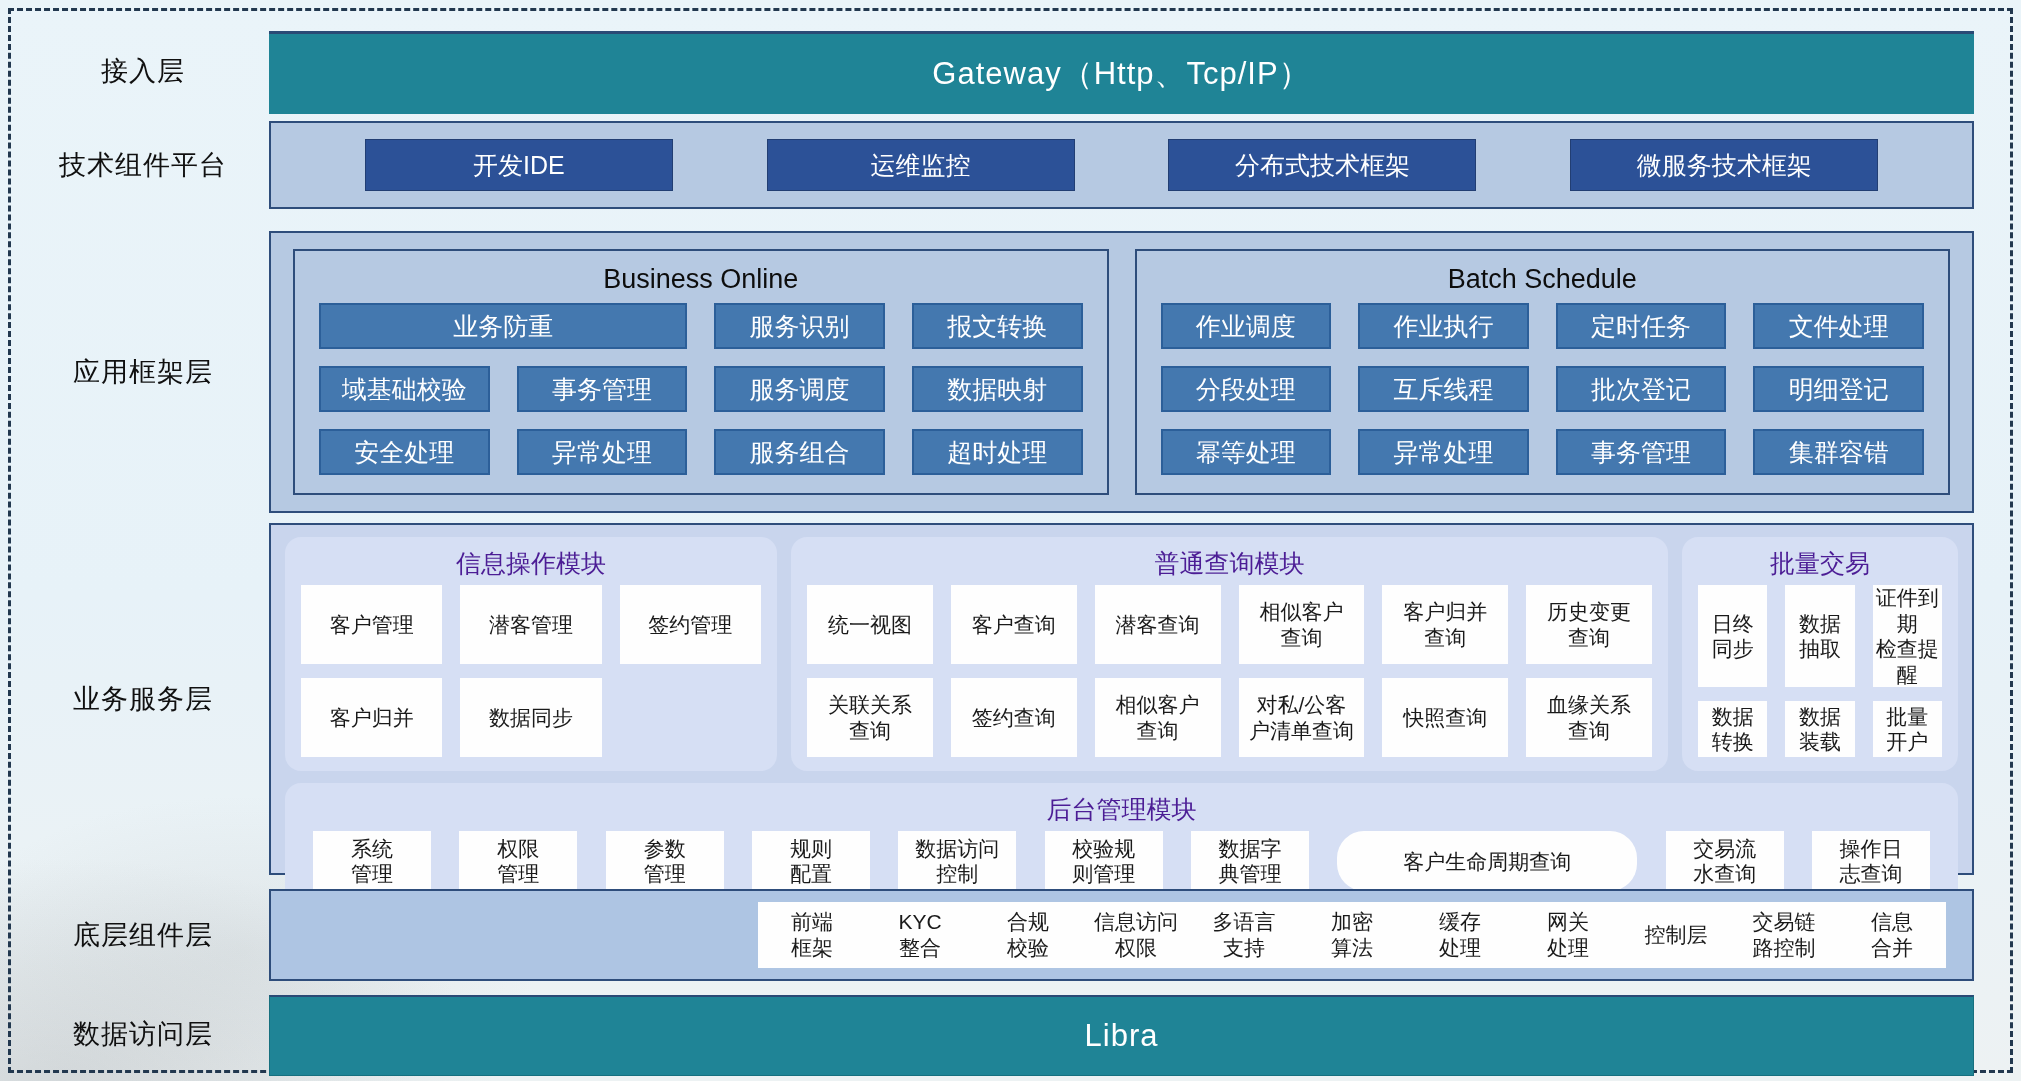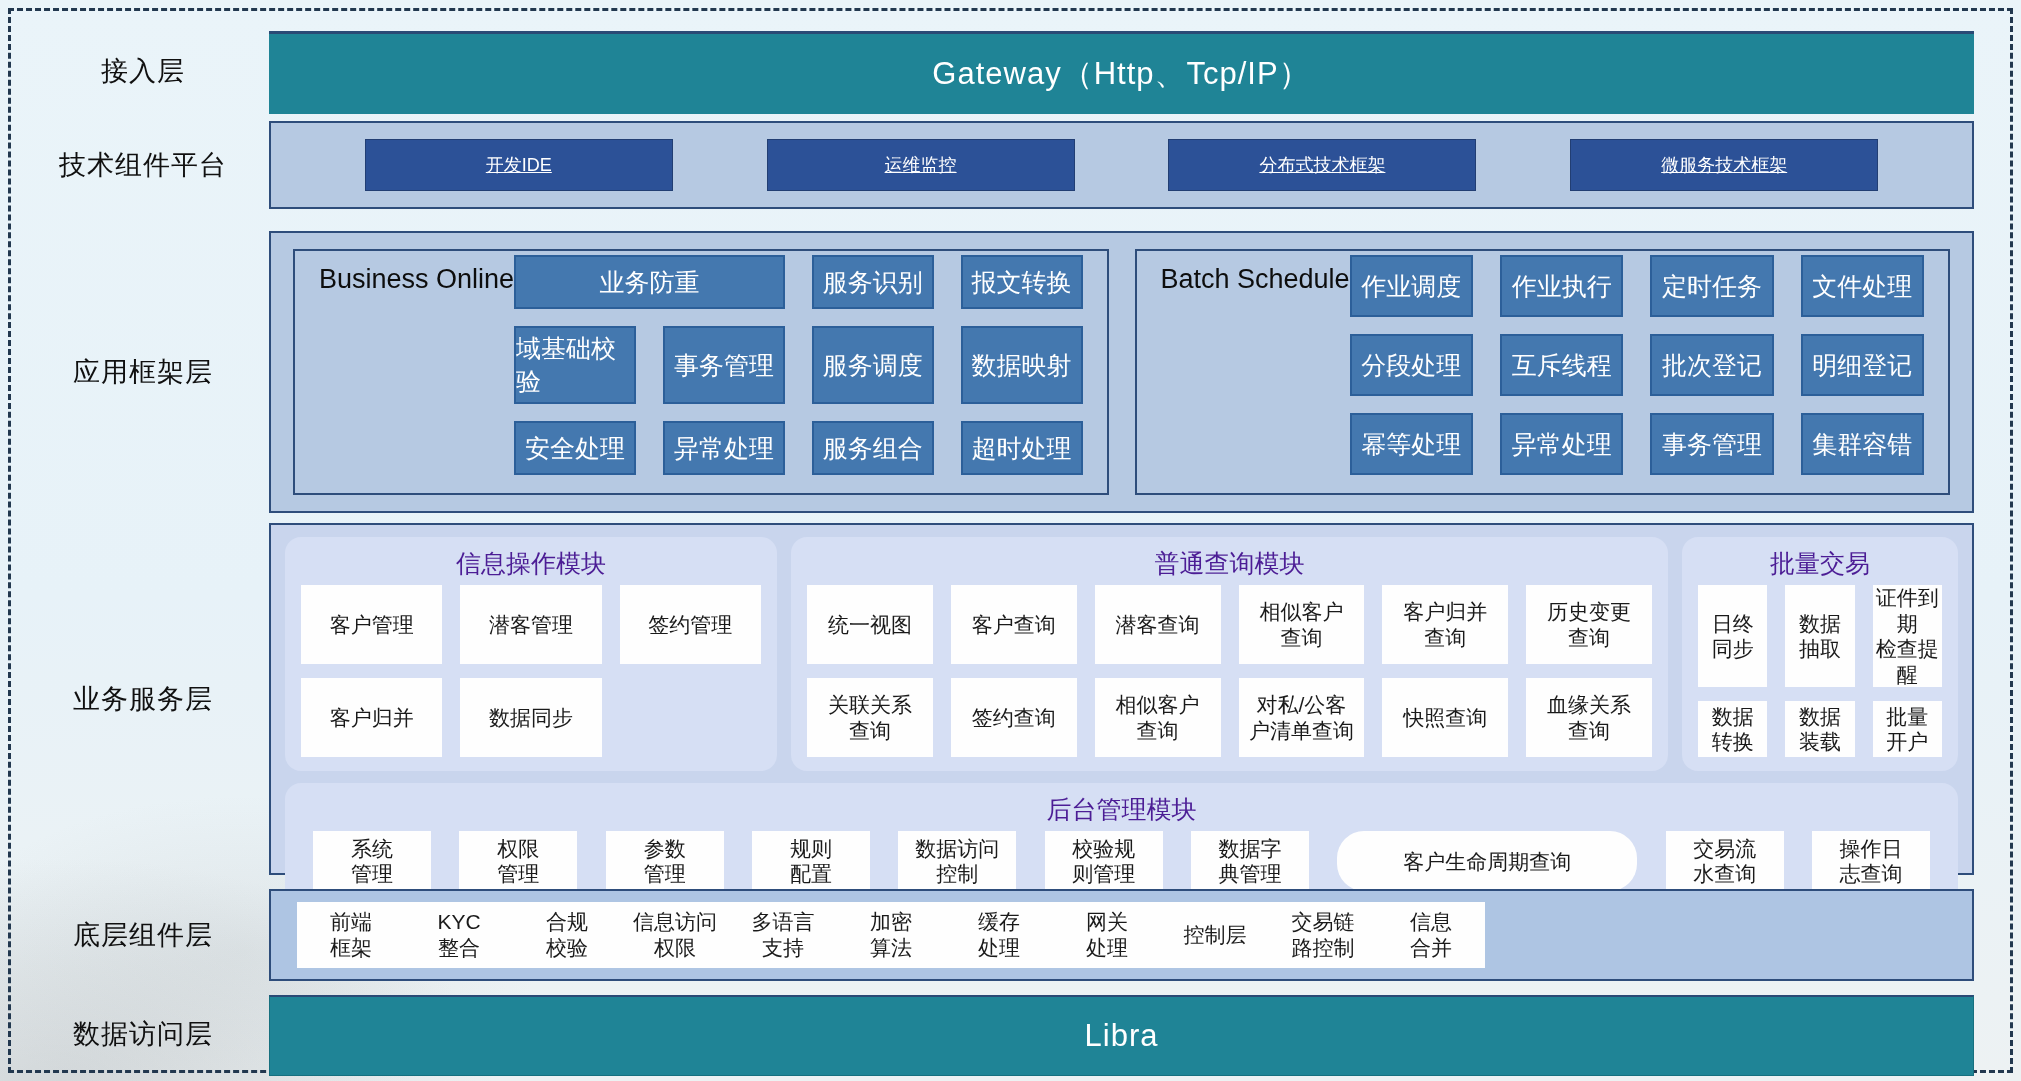--- a/index.html
+++ b/index.html
@@ -35,31 +35,31 @@
   .bar-teal.bottom{border:1px solid #16707f; border-top:2px solid #2a4a75;}
 
   
   .tech-box{
     height:100%; background:#b6c9e2; border:2px solid #2e4d7b; box-sizing:border-box;
     display:flex; align-items:center; justify-content:space-evenly;
   }
   .btn-navy{
     width:308px; height:52px; background:#2c5197; border:1px solid #223e73;
     display:flex; align-items:center; justify-content:center;
-    color:#fff; font-size:18px; box-sizing:border-box;text-decoration:underline;
+    color:#fff; font-size:25px; box-sizing:border-box;
   }
 
   
   .fw-box{
     height:100%; background:#b6c9e2; border:2px solid #2e4d7b; box-sizing:border-box;
     display:flex; gap:26px; padding:16px 22px;
   }
   .fw-group{
     flex:1; border:2px solid #2e4d7b; box-sizing:border-box;
-    padding:4px 24px 18px; display:flex; flex-direction:row;
+    padding:4px 24px 18px; display:flex; flex-direction:column;
   }
   .fw-title{text-align:center; font-size:27px; color:#0d0d0d; height:48px; line-height:48px; flex:0 0 auto;}
   .fw-grid{display:grid; grid-template-columns:repeat(4,1fr); gap:17px 27px; flex:1;}
   .btn-steel{
     background:#4478af; border:2px solid #2c5f99; box-sizing:border-box;
     display:flex; align-items:center; justify-content:center;
     color:#fff; font-size:25px; min-height:46px;
   }
   .span2{grid-column:1 / 3;}
 
@@ -87,21 +87,21 @@
     box-sizing:border-box;
   }
   .admin-module{flex:0 0 112px;}
   .admin-row{display:flex; justify-content:space-between; align-items:center; gap:10px; padding:0 12px; flex:1;}
   .admin-row .btn-white{flex:0 0 118px; height:60px;}
   .admin-row .btn-white.admin-wide{flex:0 0 300px;border-radius:27px;}
 
   
   .base-box{
     height:100%; background:#aec5e3; border:2px solid #2e4d7b; box-sizing:border-box;
-    display:flex; align-items:center; justify-content:flex-start; padding:0 26px;
+    display:flex; align-items:center; justify-content:flex-end; padding:0 26px;
   }
   .base-box .btn-white{flex:0 0 108px; height:66px;}
 
   
   .mb-a{margin-bottom:10px;} .mb-b{margin-bottom:22px;} .mb-c{margin-bottom:10px;}
   .mb-d{margin-bottom:14px;} .mb-e{margin-bottom:14px;}
   .h-access{height:80px;} .h-tech{height:88px;} .h-fw{height:282px;}
   .h-svc{height:352px;} .h-base{height:92px;} .h-data{height:78px;}
 </style>
 </head>

